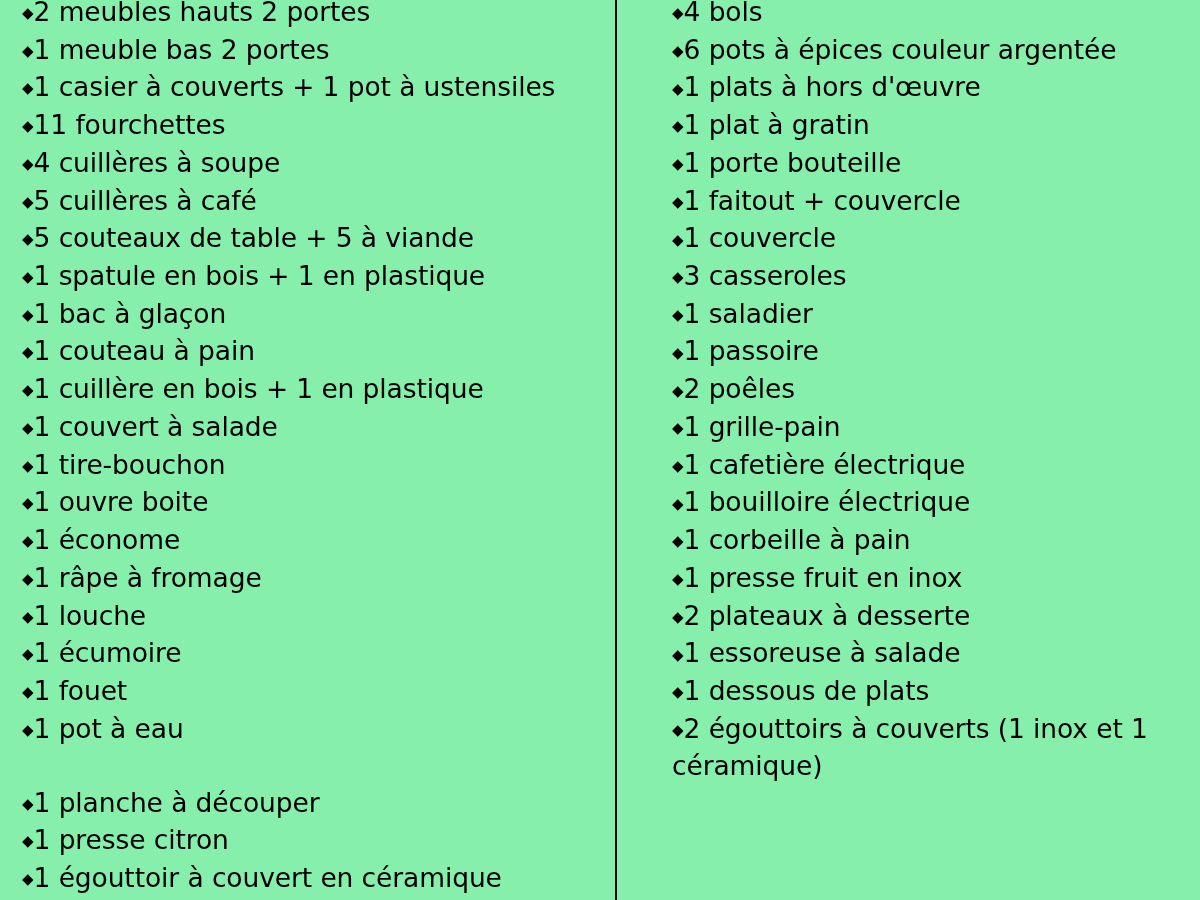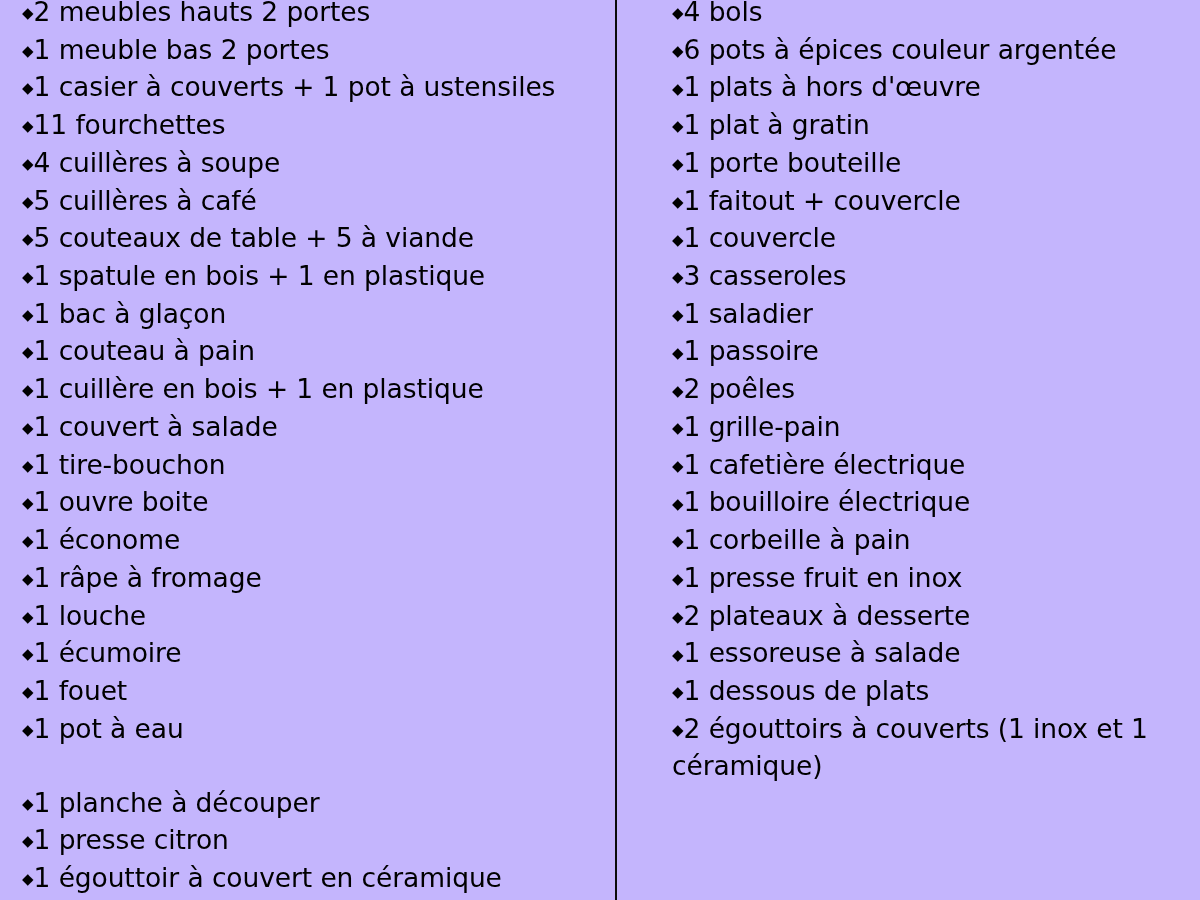--- a/index.html
+++ b/index.html
@@ -12,21 +12,21 @@
     height: 900px;
     overflow: hidden;
     font-family: "DejaVu Sans", sans-serif;
     color: #000000;
   }
 
   #page {
     position: relative;
     width: 1200px;
     height: 900px;
-    background: #c4b5fd;
+    background: #86efac;
     overflow: hidden;
   }
 
   
   .divider {
     position: absolute;
     top: 0;
     left: 615px;
     width: 2px;
     height: 900px;

